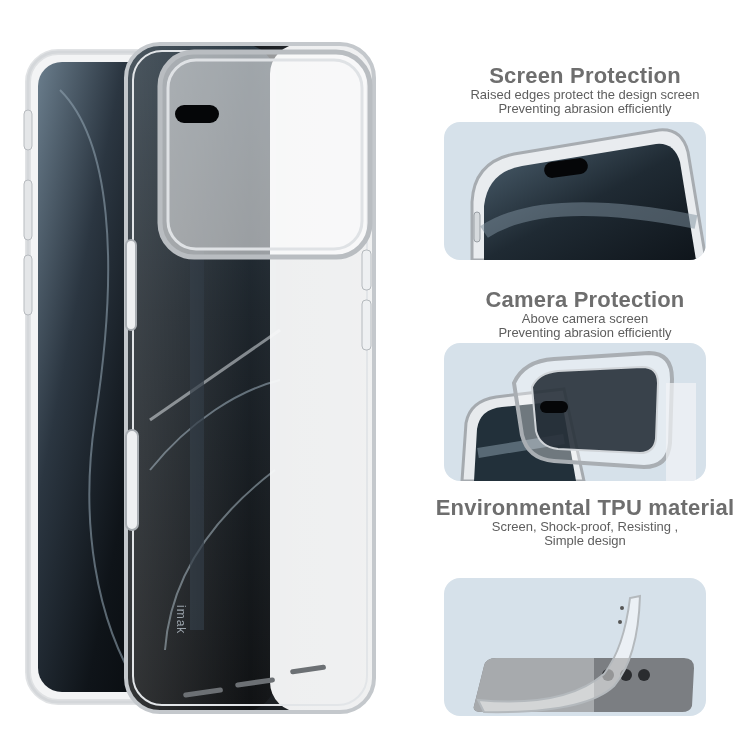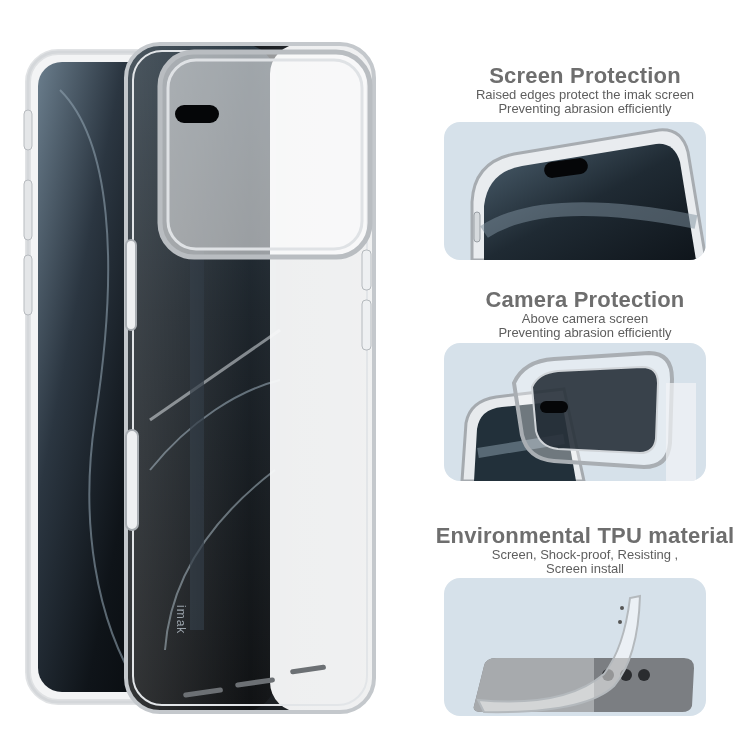--- a/index.html
+++ b/index.html
@@ -74,21 +74,21 @@
 
     <rect x="183" y="690" width="40" height="5" rx="2.5" fill="#6c7074" transform="rotate(-8 203 692)"></rect>
     <rect x="235" y="680" width="40" height="5" rx="2.5" fill="#6c7074" transform="rotate(-8 255 682)"></rect>
     <rect x="290" y="667" width="36" height="5" rx="2.5" fill="#6c7074" transform="rotate(-8 308 669)"></rect>
   </svg>
   <span style="position:absolute; left:188px; top:605px; font-size:12px; color:#9aa3ab; transform:rotate(90deg); transform-origin:left top; letter-spacing:1px;">imak</span>
 </div>
 
 <div class="feature" style="top:64px;">
   <div class="title">Screen Protection</div>
-  <div class="sub">Raised edges protect the imak screen</div>
+  <div class="sub">Raised edges protect the design screen</div>
   <div class="sub">Preventing abrasion efficiently</div>
 </div>
 <div class="card" style="top:122px;">
   <svg width="262" height="138" viewBox="0 0 262 138">
     <defs>
       <linearGradient id="c1s" x1="0" y1="0" x2="1" y2="1">
         <stop offset="0" stop-color="#4d6170"></stop>
         <stop offset="0.5" stop-color="#1f2a33"></stop>
         <stop offset="1" stop-color="#0f151b"></stop>
       </linearGradient>
@@ -111,24 +111,24 @@
     <path d="M18 138 L22 80 Q26 58 52 54 L120 46 L140 138 Z" fill="#e7eaed" stroke="#a5aaaf" stroke-width="3"></path>
     <path d="M30 138 L33 86 Q36 66 58 64 L118 58 L132 138 Z" fill="#22303a"></path>
     <path d="M34 110 L120 96" stroke="#8fa3b0" stroke-width="10" opacity="0.5"></path>
     <path d="M70 40 Q80 18 110 16 L205 10 Q228 10 228 36 L226 100 Q224 124 200 124 L110 118 Q84 116 78 92 Z" fill="#ffffff" fill-opacity="0.35" stroke="#a9aeb3" stroke-width="4"></path>
     <path d="M88 44 Q94 30 114 28 L198 24 Q214 24 214 40 L212 96 Q210 110 196 110 L114 106 Q96 104 92 88 Z" fill="#1b252e" fill-opacity="0.85" stroke="#d0d4d8" stroke-width="2"></path>
     <rect x="96" y="58" width="28" height="12" rx="6" fill="#050608"></rect>
     <rect x="222" y="40" width="30" height="98" fill="#f2f4f6" opacity="0.7"></rect>
   </svg>
 </div>
 
-<div class="feature" style="top:524px;">
+<div class="feature" style="top:496px;">
   <div class="title">Environmental TPU material</div>
   <div class="sub">Screen, Shock-proof, Resisting ,</div>
-  <div class="sub">Screen install</div>
+  <div class="sub">Simple design</div>
 </div>
 <div class="card" style="top:578px;">
   <svg width="262" height="138" viewBox="0 0 262 138">
     <path d="M30 128 L40 88 Q42 80 52 80 L240 80 Q250 80 250 90 L248 128 Q246 134 238 134 L38 134 Q28 134 30 128 Z" fill="#7b7e82"></path>
     <path d="M30 128 L40 88 Q42 80 52 80 L150 80 L150 134 L38 134 Q28 134 30 128 Z" fill="#a7aaad"></path>
     <circle cx="164" cy="97" r="6" fill="#2a2c2f"></circle>
     <circle cx="182" cy="97" r="6" fill="#2a2c2f"></circle>
     <circle cx="200" cy="97" r="6" fill="#2a2c2f"></circle>
     <path d="M34 122 Q120 130 160 96 Q180 70 186 20 L196 18 Q194 80 170 108 Q140 136 40 134 Z" fill="#ffffff" fill-opacity="0.5" stroke="#b4b9bd" stroke-width="2"></path>
     <circle cx="178" cy="30" r="2" fill="#555"></circle>

